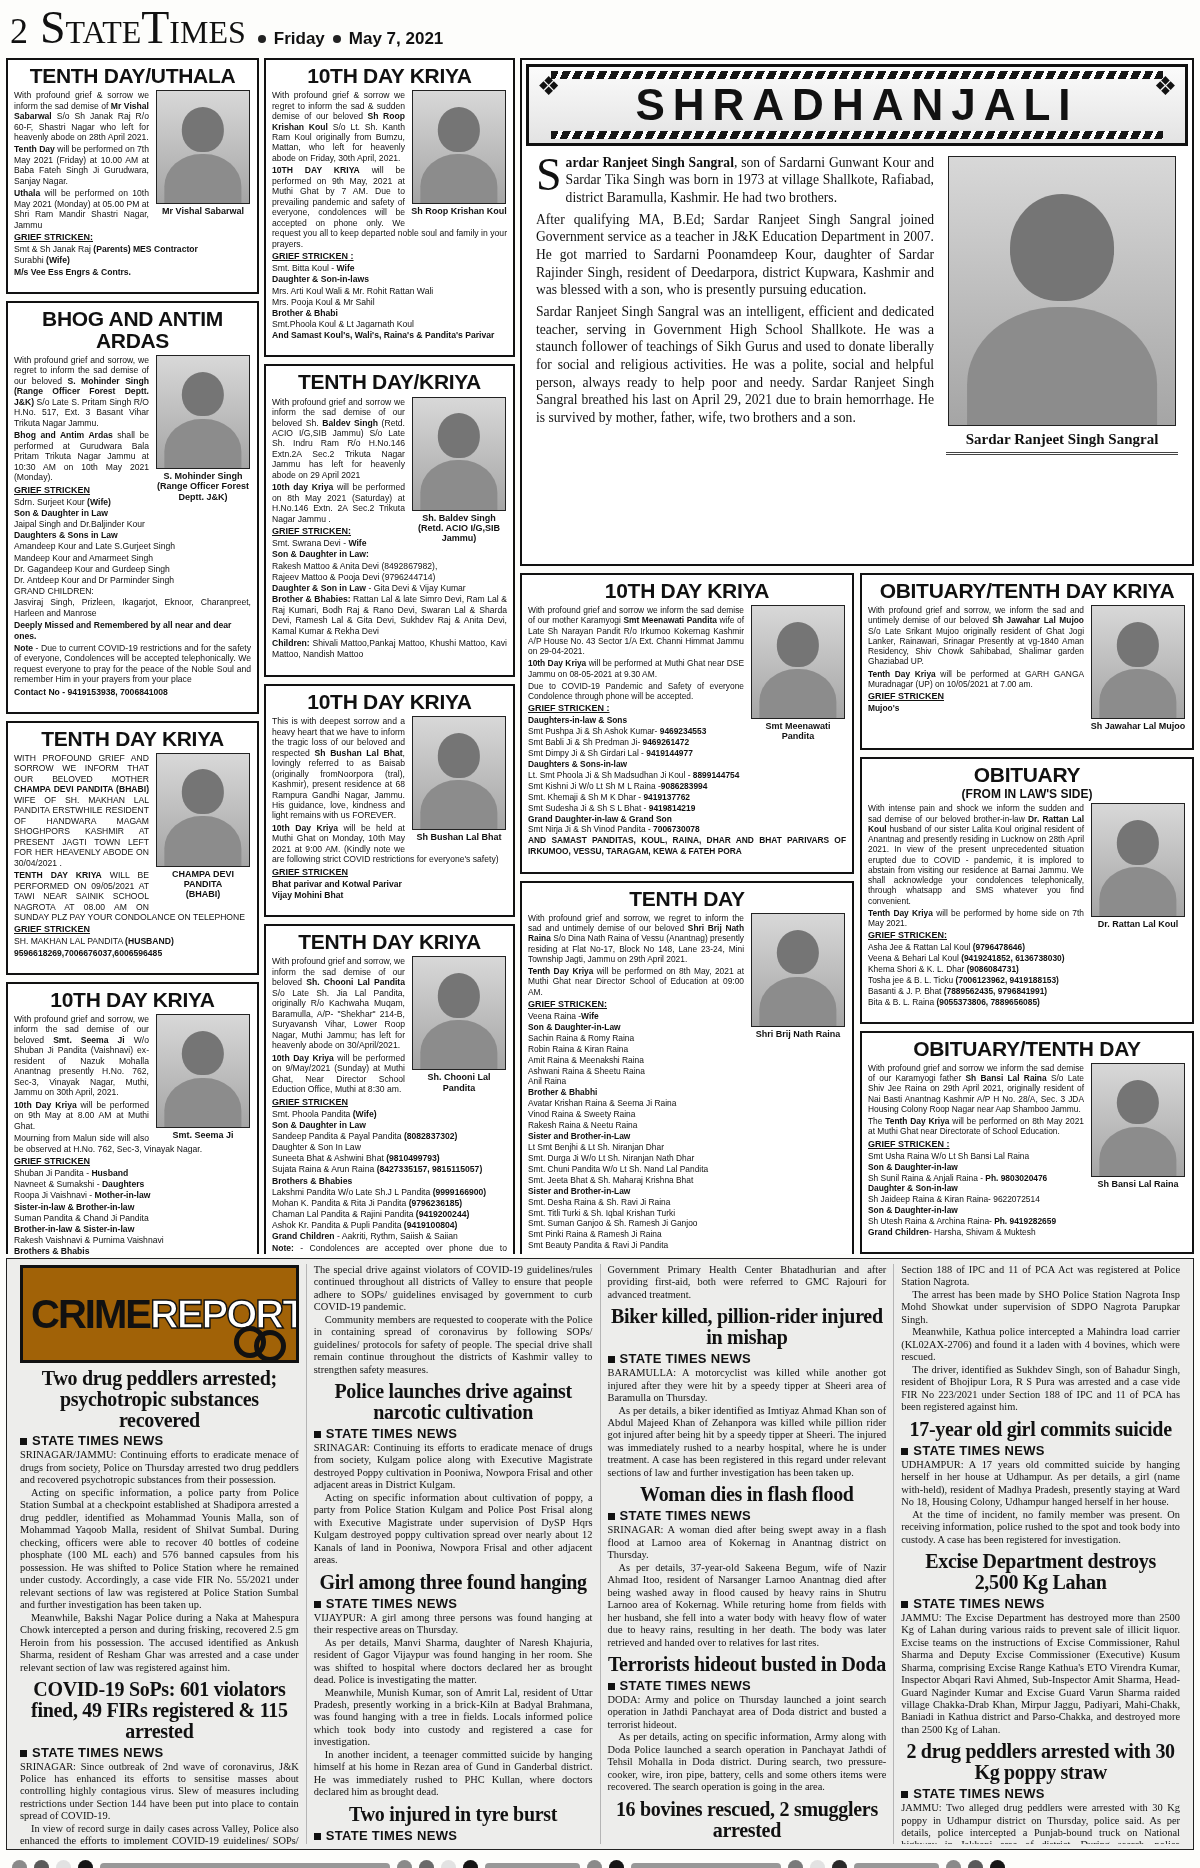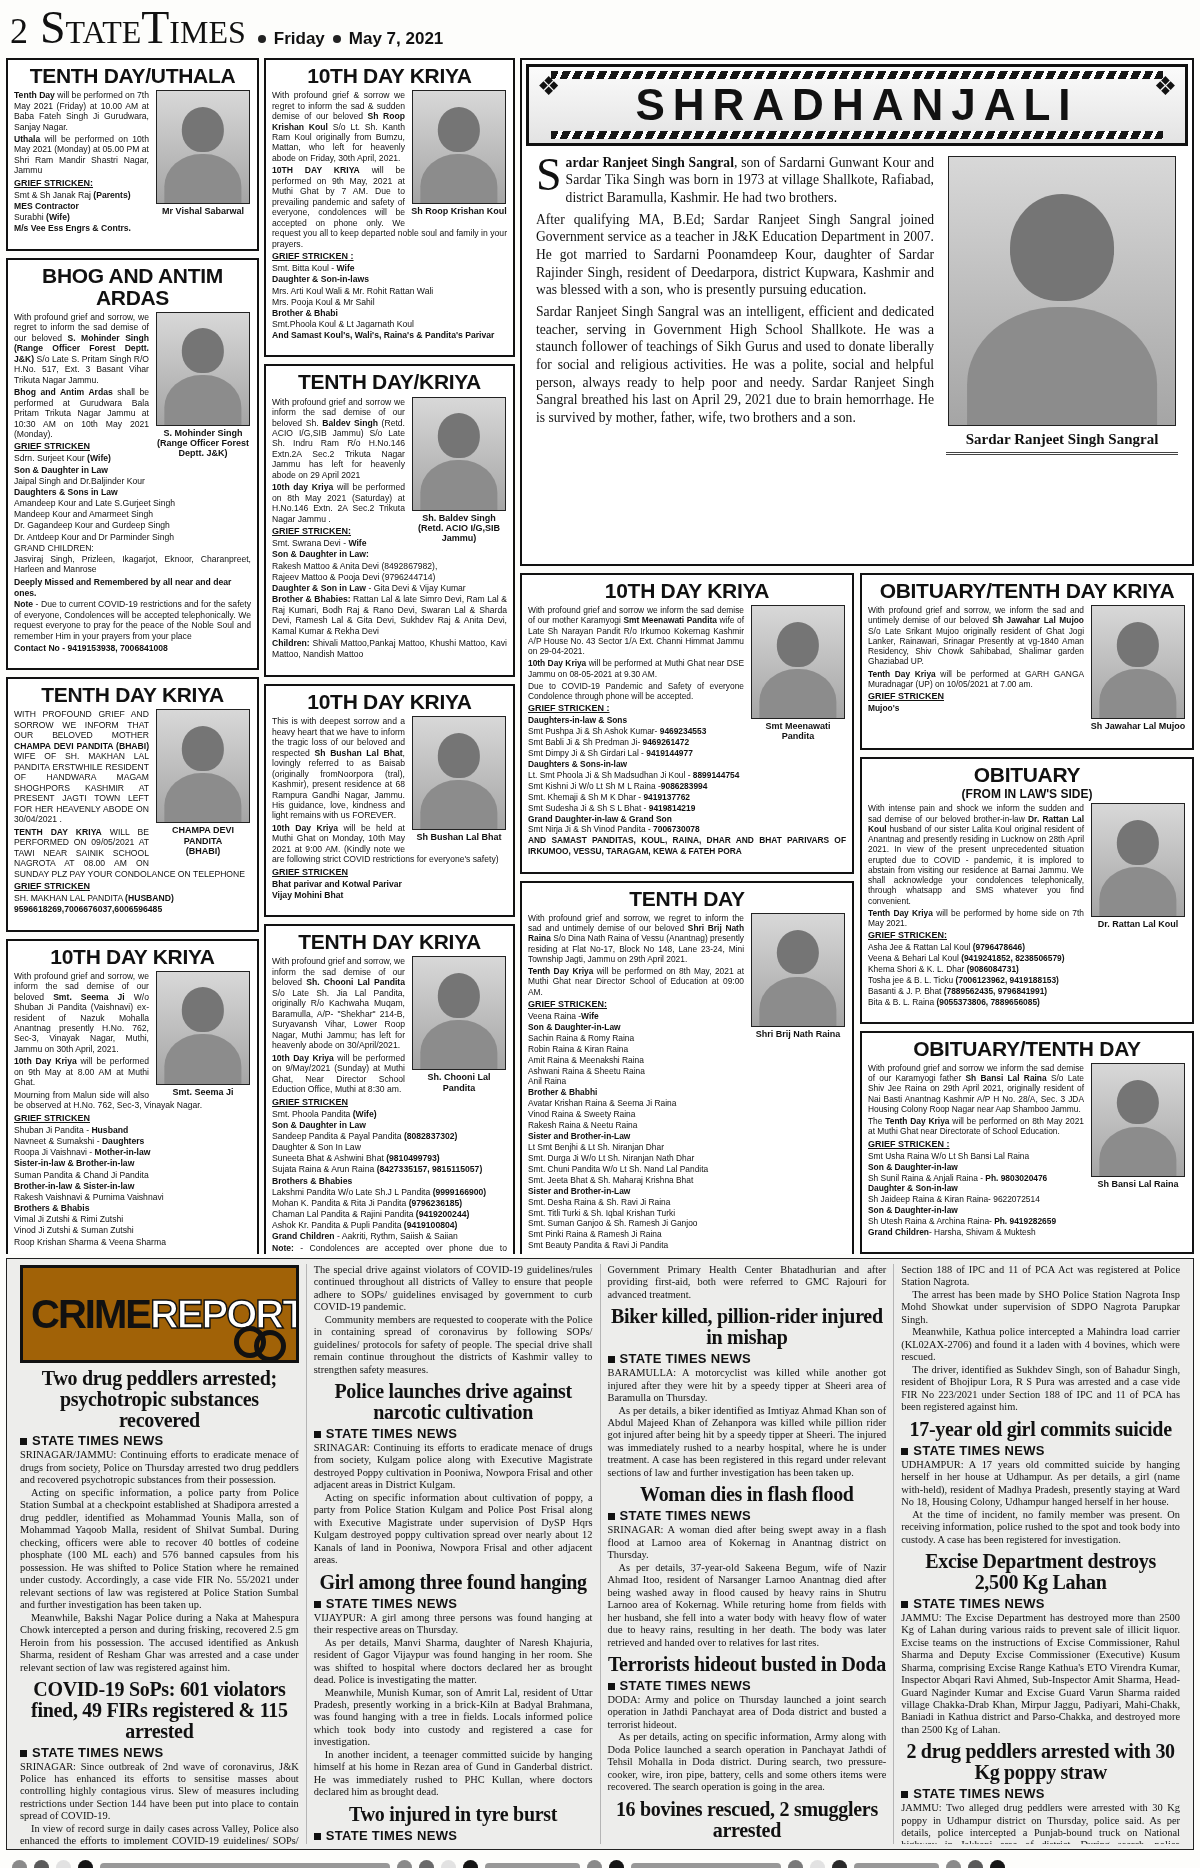--- a/index.html
+++ b/index.html
@@ -86,20 +86,21 @@
 
   <div class="top">
     <div class="col c1" id="col1">
         <section class="obx">
           <div class="obt">TENTH DAY/UTHALA</div>
           <div class="obb">
             <figure class="obf">
               <div class="portrait"></div>
               <figcaption class="obc"><b>Mr Vishal Sabarwal</b></figcaption>
             </figure>
+            <p class="obp">With profound grief &amp; sorrow we inform the sad demise of <b>Mr Vishal Sabarwal</b> S/o Sh Janak Raj R/o 60-F, Shastri Nagar who left for heavenly abode on 28th April 2021.</p>
             <p class="obp"><b>Tenth Day</b> will be performed on 7th May 2021 (Friday) at 10.00 AM at Baba Fateh Singh Ji Gurudwara, Sanjay Nagar.</p>
             <p class="obp"><b>Uthala</b> will be performed on 10th May 2021 (Monday) at 05.00 PM at Shri Ram Mandir Shastri Nagar, Jammu</p>
             <div class="obh">GRIEF STRICKEN:</div>
             <div class="obl">Smt &amp; Sh Janak Raj <b>(Parents) MES Contractor</b></div>
             <div class="obl">Surabhi <b>(Wife)</b></div>
             <div class="obl"><b>M/s Vee Ess Engrs &amp; Contrs.</b></div>
           </div>
         </section>
         <section class="obx">
           <div class="obt">BHOG AND ANTIM ARDAS</div>
@@ -346,21 +347,21 @@
               <div class="obst">(FROM IN LAW'S SIDE)</div>
               <div class="obb">
                 <figure class="obf">
                   <div class="portrait"></div>
                   <figcaption class="obc"><b>Dr. Rattan Lal Koul</b></figcaption>
                 </figure>
                 <p class="obp">With intense pain and shock we inform the sudden and sad demise of our beloved brother-in-law <b>Dr. Rattan Lal Koul</b> husband of our sister Lalita Koul original resident of Anantnag and presently residing in Lucknow on 28th April 2021. In view of the present unprecedented situation erupted due to COVID - pandemic, it is implored to abstain from visiting our residence at Barnai Jammu. We shall acknowledge your condolences telephonically, through whatsapp and SMS whatever you find convenient.</p>
                 <p class="obp"><b>Tenth Day Kriya</b> will be performed by home side on 7th May 2021.</p>
                 <div class="obh">GRIEF STRICKEN:</div>
                 <div class="obl">Asha Jee &amp; Rattan Lal Koul <b>(9796478646)</b></div>
-                <div class="obl">Veena &amp; Behari Lal Koul <b>(9419241852, 8238506579)</b></div>
+                <div class="obl">Veena &amp; Behari Lal Koul <b>(9419241852, 6136738030)</b></div>
                 <div class="obl">Khema Shori &amp; K. L. Dhar <b>(9086084731)</b></div>
                 <div class="obl">Tosha jee &amp; B. L. Ticku <b>(7006123962, 9419188153)</b></div>
                 <div class="obl">Basanti &amp; J. P. Bhat <b>(7889562435, 9796841991)</b></div>
                 <div class="obl">Bita &amp; B. L. Raina <b>(9055373806, 7889656085)</b></div>
               </div>
             </section>
             <section class="obx">
               <div class="obt">OBITUARY/TENTH DAY</div>
               <div class="obb">
                 <figure class="obf">

